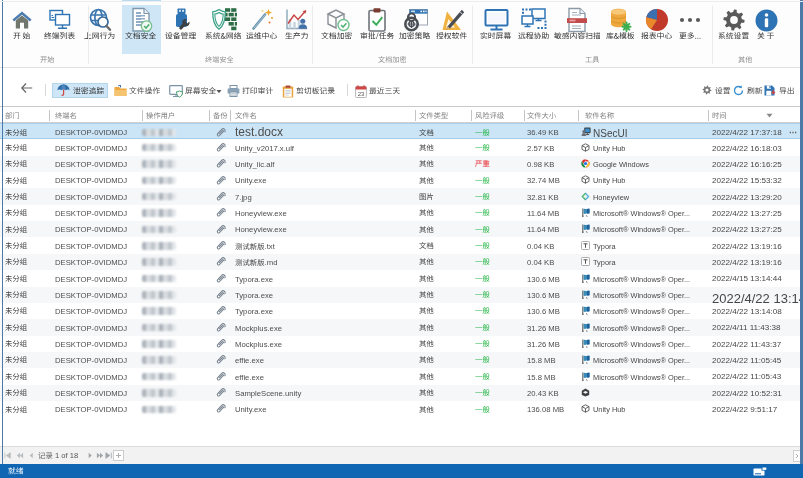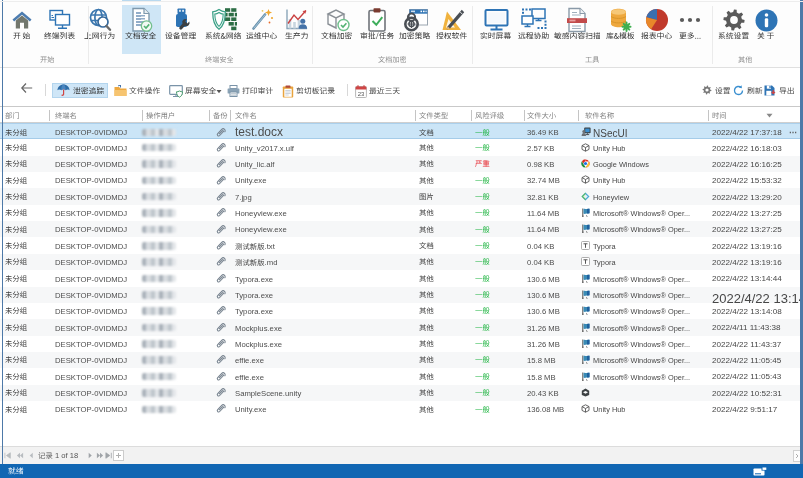--- a/index.html
+++ b/index.html
@@ -901,21 +901,21 @@
     <div class="abs" style="left:527px;top:4.4px;height:9px;font-size:7.7px;color:#4d4d4d;white-space:nowrap;letter-spacing:0">130.6 MB</div>
     <div class="abs" style="left:581px;top:3.4px;width:10px;height:10px">
       <svg width="9" height="9" viewBox="0 0 9 9">
 <path d="M1.8 0.5 V8.8" stroke="#555" stroke-width="1"></path>
 <path d="M2.5 1 C3.8 0.4 5 1.4 6.2 1 C7 0.8 7.8 0.6 8.5 0.8 V5.2 C7.5 5.6 6.5 5.4 5.5 5.6 C4.4 5.8 3.4 6.2 2.5 5.6 Z" fill="#3a8bb5"></path>
 <path d="M6 0.9 C6.8 0.8 7.8 0.6 8.5 0.8 V5.2 C7.6 5.5 6.8 5.4 6 5.55 Z" fill="#1e5f9e"></path>
 <path d="M1 8.2 h1.6 M5 7.6 l1.4 0.8" stroke="#555" stroke-width="0.9"></path>
       </svg>
     </div>
     <div class="abs" style="left:593px;top:4.4px;height:9px;font-size:7.4px;color:#474747;white-space:nowrap">Microsoft® Windows® Oper...</div>
-    <div class="abs" style="left:712px;top:4.2px;height:9px;font-size:8.1px;color:#474747;white-space:nowrap">2022/4/22 13:14:44</div>
+    <div class="abs" style="left:712px;top:4.2px;height:9px;font-size:8.1px;color:#474747;white-space:nowrap">2022/4/15 13:14:44</div>
   </div>
 <div class="abs" style="left:0;top:286.50px;width:803px;height:16.35px;background:#f6f7f8">
     <div class="abs" style="left:5px;top:4.6px;height:8px">
       <svg class="ct " width="22.2" height="7.4" viewBox="0 0 22.2 7.4">
         <use href="#c43" transform="translate(0,6.36) scale(0.00740,-0.00740)" fill="#3c3c3c"></use>
       </svg>
     </div>
     <div class="abs" style="left:55px;top:4.4px;height:9px;font-size:7.7px;color:#4d4d4d;white-space:nowrap;letter-spacing:0">DESKTOP-0VIDMDJ</div>
     <div class="abs" style="left:142px;top:4.6px;width:34px;height:7.5px;background:repeating-linear-gradient(90deg,#aab2ba 0 4px,#d8dce0 4px 9px,#bfc6cc 9px 13px,#e3e6e9 13px 17px);border-radius:2px;filter:blur(1.0px)"></div>
     <div class="abs" style="left:215px;top:2.5px;width:12px;height:12px">

